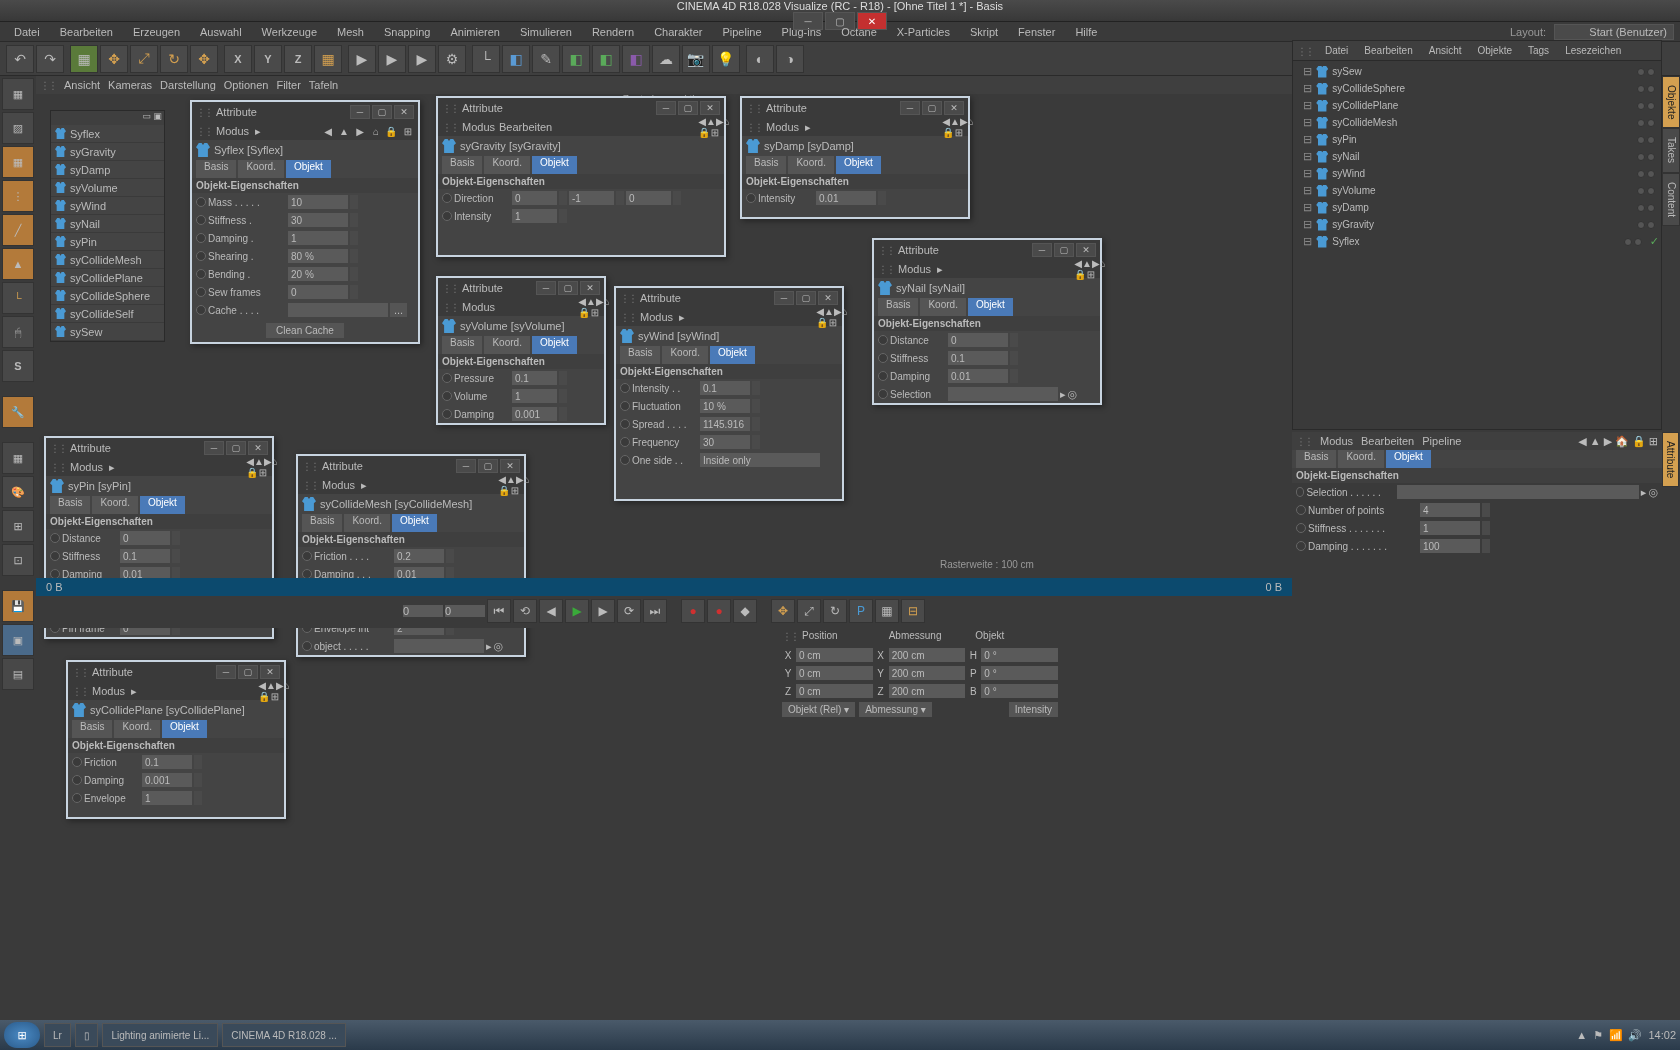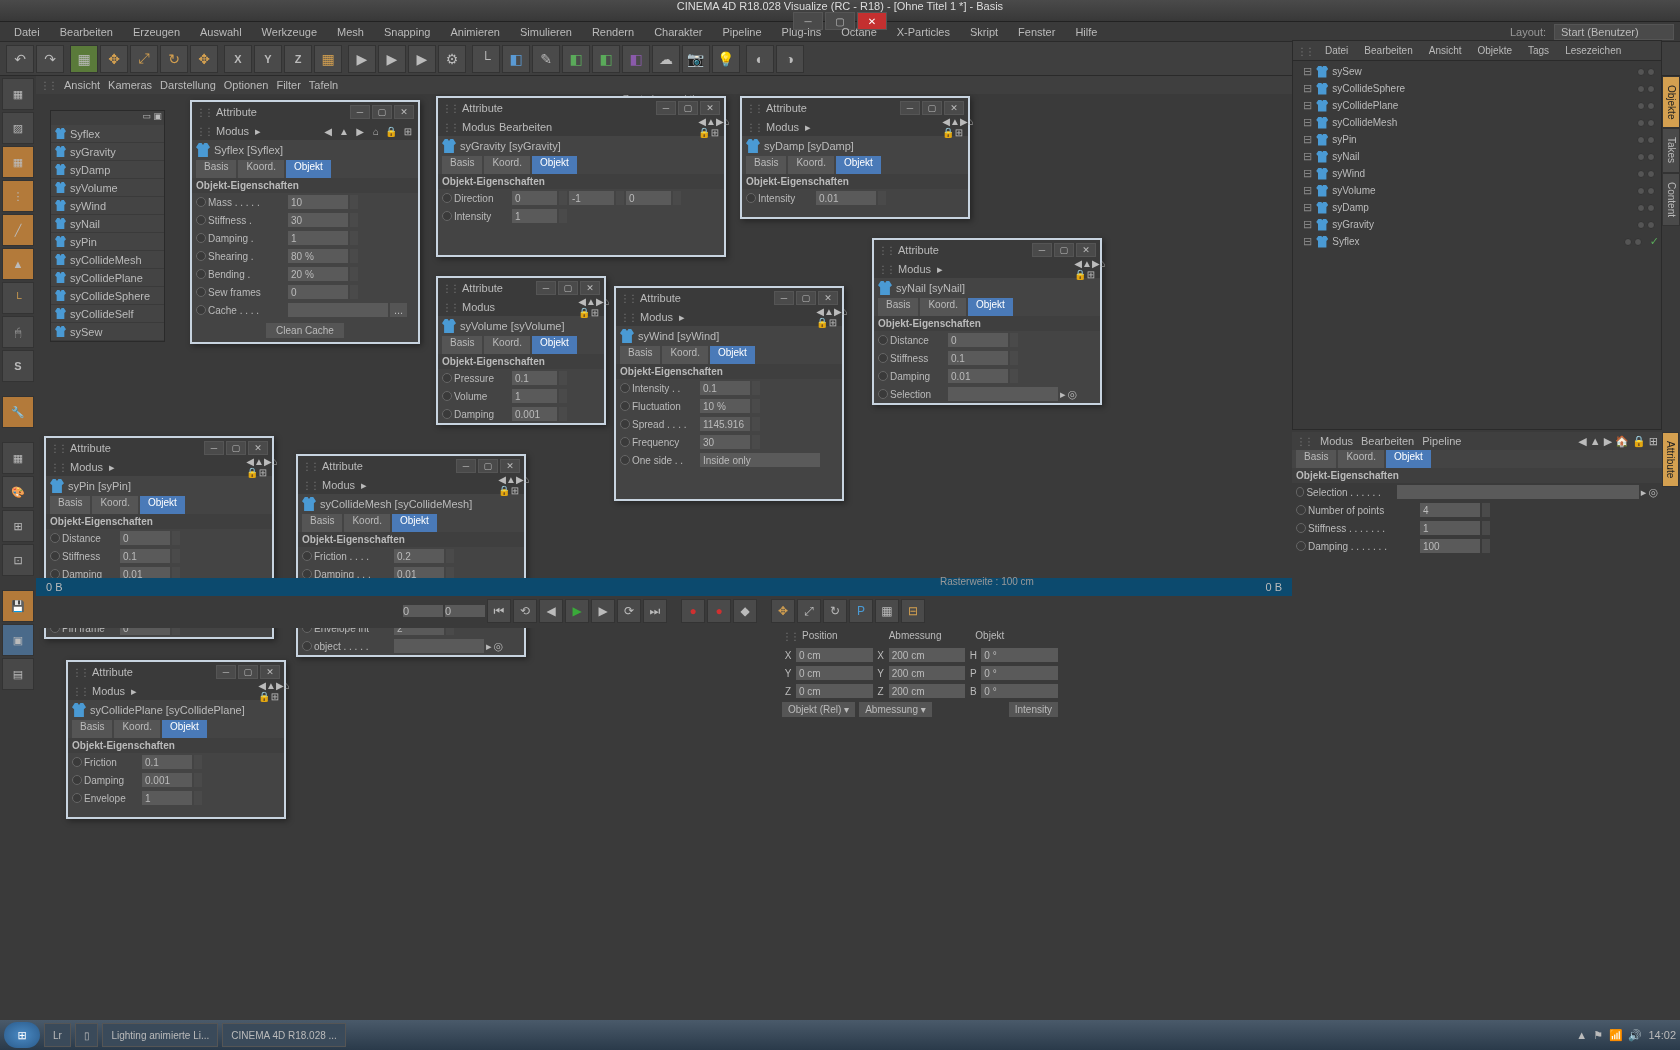--- a/index.html
+++ b/index.html
@@ -11,21 +11,21 @@
 .titlebar .title { flex:1; color:#ddd; }
 .winbtns { display:flex; gap:2px; }
 .winbtn { width:30px; height:18px; background:#4a4a4a; border:1px solid #555; display:flex; align-items:center; justify-content:center; font-size:10px; }
 .winbtn.close { background:#c43030; color:#fff; }
 
 
 .menubar { height:20px; background:#3a3a3a; display:flex; align-items:center; padding:0 6px; gap:4px; border-bottom:1px solid #2a2a2a; }
 .menubar .item { padding:2px 8px; cursor:pointer; }
 .menubar .spacer { flex:1; }
 .menubar .layoutlbl { color:#999; margin-right:4px; }
-.menubar .layoutsel { background:#4a4a4a; padding:1px 6px; border:1px solid #555; width:120px; }
+.menubar .layoutsel { background:#4a4a4a; padding:1px 6px; border:1px solid #555; width:120px;text-align:right; }
 
 
 .toolbar { height:34px; background:#3f3f3f; display:flex; align-items:center; padding:0 6px; gap:2px; border-bottom:1px solid #2a2a2a; }
 .tbtn { width:28px; height:28px; background:#4a4a4a; border:1px solid #333; display:flex; align-items:center; justify-content:center; font-size:14px; cursor:pointer; }
 .tbtn.sep { width:2px; background:transparent; border:none; }
 
 
 .leftpalette { position:absolute; left:0; top:76px; width:36px; bottom:30px; background:#3a3a3a; display:flex; flex-direction:column; gap:2px; padding:2px; }
 .leftpalette .pbtn { width:32px; height:32px; background:#484848; border:1px solid #333; display:flex; align-items:center; justify-content:center; cursor:pointer; }
 .leftpalette .pbtn.orange { background:#b37a3a; }
@@ -1012,21 +1012,21 @@
       </div>
     </div>
   <div class="cbot">
     <div class="csel">Objekt (Rel) ▾</div>
     <div class="csel">Abmessung ▾</div>
     <div style="flex:1"></div>
     <div class="csel">Intensity</div>
   </div>
 </div>
 
-<div style="position:absolute;left:940px;top:576px;font-size:10px;color:#999">Rasterweite : 100 cm</div>
+<div style="position:absolute;left:940px;top:559px;font-size:10px;color:#999">Rasterweite : 100 cm</div>
 
 <div class="taskbar">
   <div class="start">
       <span style="color:#fff">⊞</span>
     </div>
   <div class="titem">Lr</div>
   <div class="titem">▯</div>
   <div class="titem">Lighting animierte Li...</div>
   <div class="titem">CINEMA 4D R18.028 ...</div>
   <div class="spacer"></div>

